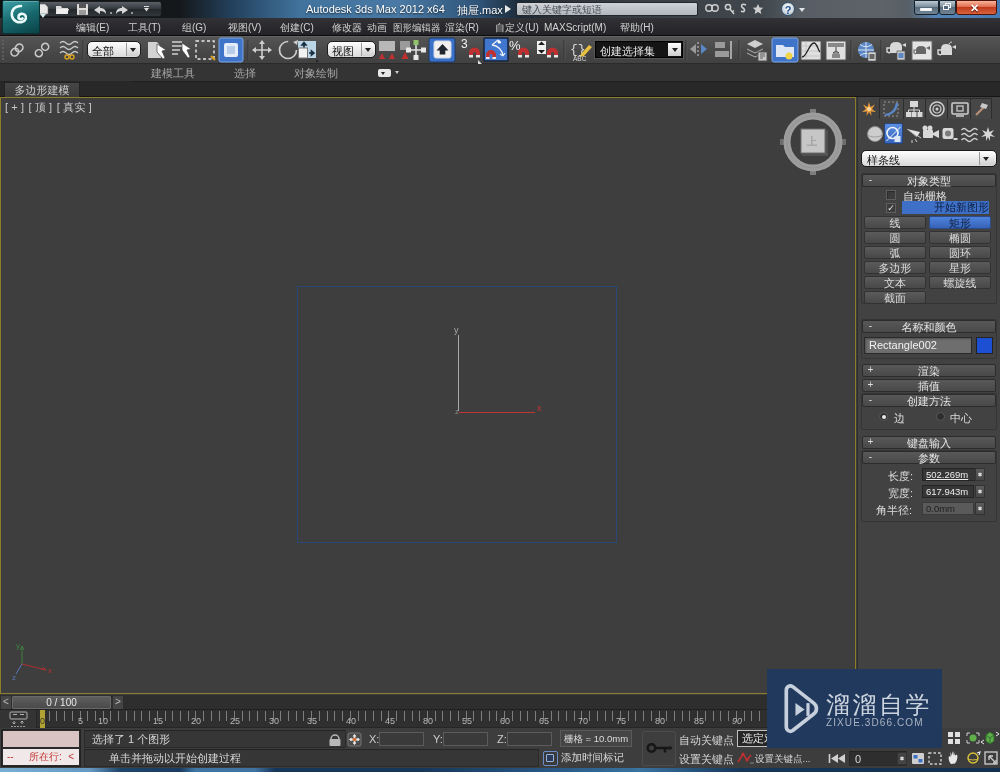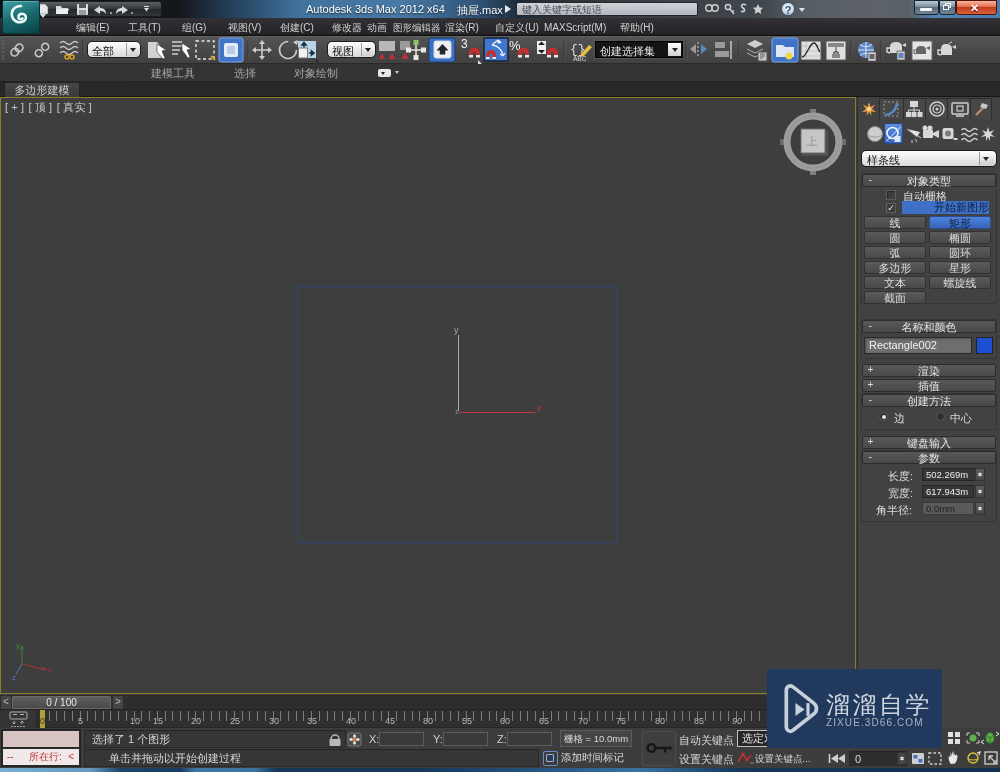--- a/index.html
+++ b/index.html
@@ -479,21 +479,21 @@
 <div class="a" style="left:861px;top:393px;width:136px;height:37px;border:1px solid #353535;border-radius:2px;"></div>
 <div class="a" style="left:879px;top:412px;width:9px;height:9px;border-radius:50%;background:#2e2e2e;border:1px solid #5a5a5a;"></div>
 <div class="a" style="left:881.5px;top:414.5px;width:4px;height:4px;border-radius:50%;background:#e8e8e8;"></div>
 <div class="a" style="left:894px;top:411px;color:#dedede;">边</div>
 <div class="a" style="left:936px;top:412px;width:9px;height:9px;border-radius:50%;background:#2e2e2e;border:1px solid #5a5a5a;"></div>
 <div class="a" style="left:950px;top:411px;color:#dedede;">中心</div>
 <div class="rolltitle" style="top:436px;"><span class="pm">+</span>键盘输入</div>
 <div class="rolltitle" style="top:451px;"><span class="pm">-</span>参数</div>
 <div class="a" style="left:861px;top:450px;width:136px;height:72px;border:1px solid #353535;border-radius:2px;"></div>
 <div class="a" style="left:888px;top:469px;color:#dedede;">长度:</div>
-<div class="pfield" style="left:922px;top:468px;width:63px;">502.269m</div>
+<div class="pfield" style="left:922px;top:468px;width:63px;text-decoration:underline;">502.269m</div>
 <div class="spin" style="left:975px;top:468px;"></div>
 <div class="a" style="left:888px;top:486px;color:#dedede;">宽度:</div>
 <div class="pfield" style="left:922px;top:485px;width:52px;">617.943m</div>
 <div class="spin" style="left:975px;top:485px;"></div>
 <div class="a" style="left:876px;top:503px;color:#dedede;">角半径:</div>
 <div class="pfield" style="left:922px;top:502px;width:52px;background:#5a5a5a;border-color:#3a3a3a;color:#1e1e1e;">0.0mm</div>
 <div class="spin" style="left:975px;top:502px;"></div>
 </div>
 
 <div class="a" style="left:0;top:695px;width:856px;height:15px;background:#2e2e2e;border-bottom:1px solid #222;"></div>
@@ -507,21 +507,21 @@
 <svg class="a" style="left:7px;top:711px;" width="26" height="16" viewBox="0 0 26 16">
     <rect x="3" y="1" width="17" height="7" rx="1" fill="none" stroke="#b0b0b0"></rect>
     <path d="M6 3.5 h4 M13 3.5 h4" stroke="#b0b0b0"></path>
     <path d="M7 10 v3 m0 0 l-1.5 -1.5 m1.5 1.5 l1.5 -1.5 M15 13 v-3 m0 0 l-1.5 1.5 m1.5 -1.5 l1.5 1.5" stroke="#b0b0b0" fill="none"></path>
     <path d="M4 15.5 h15" stroke="#9a9a9a" stroke-dasharray="2 1"></path>
   </svg>
 <div class="a" style="left:39.5px;top:710px;width:5px;height:18px;background:#b2a233;"></div>
 <div id="rulernums">
 <div class="num" style="left:40px;top:716px;color:#3a3a2a;">0</div>
 <div class="num" style="left:78px;top:716px;">5</div>
-<div class="num" style="left:130px;top:716px;">10</div>
+<div class="num" style="left:98px;top:716px;">10</div>
 <div class="num" style="left:153px;top:716px;">15</div>
 <div class="num" style="left:191px;top:716px;">20</div>
 <div class="num" style="left:230px;top:716px;">25</div>
 <div class="num" style="left:269px;top:716px;">30</div>
 <div class="num" style="left:307px;top:716px;">35</div>
 <div class="num" style="left:346px;top:716px;">40</div>
 <div class="num" style="left:385px;top:716px;">45</div>
 <div class="num" style="left:423px;top:716px;">80</div>
 <div class="num" style="left:462px;top:716px;">55</div>
 <div class="num" style="left:500px;top:716px;">60</div>

